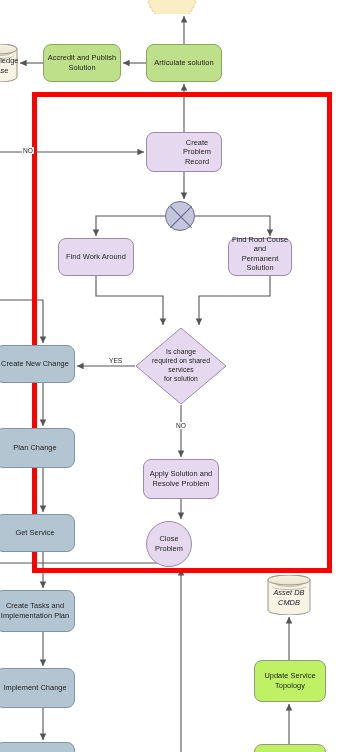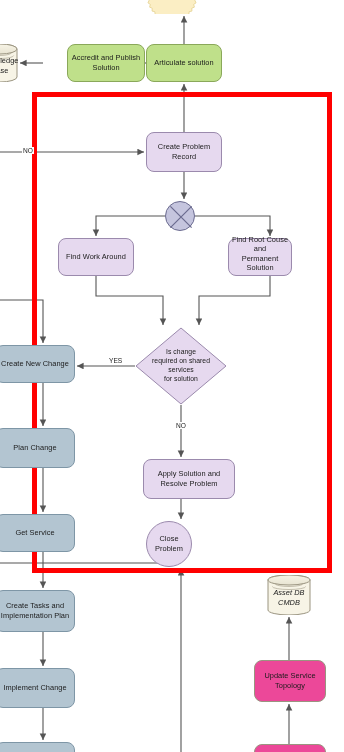--- a/index.html
+++ b/index.html
@@ -21,21 +21,21 @@
     font-size:7.4px;
     line-height:1.3;
     color:#1a1a1a;
     letter-spacing:.05px;
     white-space:pre-line;
     padding:2px;
   }
   .green{background:#bfe08a;border:1px solid #8aa85a;border-radius:8px;}
   .purple{background:#e6d9ef;border:1px solid #9b8aad;border-radius:8px;}
   .blue{background:#b3c5d1;border:1px solid #7e96a6;border-radius:8px;}
-  .cream{background:#ec4899;border:1px solid #9a9480;border-radius:8px;}
+  .cream{background:#bef264;border:1px solid #9a9480;border-radius:8px;}
   .circ{border-radius:50%;}
   .label{
     position:absolute;
     font-size:6.6px;
     color:#1a1a1a;
     background:#ffffff;
     padding:0 1px;
     font-family:"Liberation Sans", sans-serif;
   }
   #redbox{
@@ -116,40 +116,40 @@
     <div class="node" style="left: 146px; top: -22px; width: 52px; height: 36px;"><svg width="52" height="36" viewBox="0 0 52 36" style="position: absolute; left: 0px; top: 0px;">
         <polygon points="26.00,-7.00 28.15,-5.15 30.59,-6.57 32.36,-4.36 35.03,-5.31 36.36,-2.81 39.16,-3.26 40.01,-0.55 42.84,-0.48 43.18,2.34 45.95,2.93 45.77,5.76 48.38,6.86 47.68,9.60 50.05,11.16 48.85,13.73 50.89,15.69 49.25,18.00 50.89,20.31 48.85,22.27 50.05,24.84 47.68,26.40 48.38,29.14 45.77,30.24 45.95,33.07 43.18,33.66 42.84,36.48 40.01,36.55 39.16,39.26 36.36,38.81 35.03,41.31 32.36,40.36 30.59,42.57 28.15,41.15 26.00,43.00 23.85,41.15 21.41,42.57 19.64,40.36 16.97,41.31 15.64,38.81 12.84,39.26 11.99,36.55 9.16,36.48 8.82,33.66 6.05,33.07 6.23,30.24 3.62,29.14 4.32,26.40 1.95,24.84 3.15,22.27 1.11,20.31 2.75,18.00 1.11,15.69 3.15,13.73 1.95,11.16 4.32,9.60 3.62,6.86 6.23,5.76 6.05,2.93 8.82,2.34 9.16,-0.48 11.99,-0.55 12.84,-3.26 15.64,-2.81 16.97,-5.31 19.64,-4.36 21.41,-6.57 23.85,-5.15" fill="#fbeec4" stroke="#e3d08f" stroke-width="0.8"></polygon>
       </svg></div>
     <div class="node" style="left: -18px; top: 44px; width: 36px; height: 38px;"><svg width="36" height="38" viewBox="0 0 36 38" style="position: absolute; left: 0px; top: 0px;">
         <path d="M1,5 a17,5 0 0 1 34,0 L35,33 a17,5 0 0 1 -34,0 Z" fill="#f7f4e6" stroke="#9a9480" stroke-width="1"></path>
         <ellipse cx="18" cy="5" rx="17" ry="5" fill="url(#cylTop)" stroke="#9a9480" stroke-width="1"></ellipse>
         <path d="M6.4799999999999995,8.5 a11.52,3 0 0 0 23.04,0" stroke="#9a9480" stroke-width=".7" fill="none" opacity=".8"></path>
         <path d="M4.32,11.5 a13.68,3 0 0 0 27.36,0" stroke="#9a9480" stroke-width=".7" fill="none" opacity=".8"></path>
       </svg><span style="position: relative; z-index: 2; margin-top: 6px;">Knowledge
 Base</span></div>
-    <div class="node green" style="left: 43px; top: 44px; width: 78px; height: 38px; margin-left: 24px;"><span>Accredit and Publish
+    <div class="node green" style="left: 43px; top: 44px; width: 78px; height: 38px;"><span>Accredit and Publish
 Solution</span></div>
     <div class="node green" style="left: 146px; top: 44px; width: 76px; height: 38px; text-align: center;"><span>Articulate solution</span></div>
-    <div class="node purple" style="left: 146px; top: 132px; width: 76px; height: 40px;"><span>Create Problem
+    <div class="node purple" style="left: 146px; top: 132px; width: 76px; height: 40px; padding-left: 28px;"><span>Create Problem
 Record</span></div>
     <div class="node circ" style="left: 165px; top: 201px; width: 30px; height: 30px; background: rgb(197, 197, 222); border: 1.2px solid rgb(107, 107, 143);"><svg width="30" height="30" viewBox="0 0 30 30" style="position: absolute; left: 0px; top: 0px;">
         <path d="M4.395000000000001,4.395000000000001 L25.604999999999997,25.604999999999997 M25.604999999999997,4.395000000000001 L4.395000000000001,25.604999999999997" stroke="#6b6b8f" stroke-width="1.2" fill="none"></path>
       </svg></div>
     <div class="node purple" style="left: 58px; top: 238px; width: 76px; height: 38px; text-align: right;"><span>Find Work Around</span></div>
     <div class="node purple" style="left: 228px; top: 238px; width: 64px; height: 38px; align-items: flex-end;"><span>Find Root Couse and
 Permanent Solution</span></div>
     <div class="node" style="left: 135px; top: 327px; width: 92px; height: 78px;"><svg width="92" height="78" viewBox="0 0 92 78" style="position: absolute; left: 0px; top: 0px;">
         <path d="M46,1 L91,39 L46,77 L1,39 Z" fill="#e6d9ef" stroke="#9b8aad" stroke-width="1"></path>
       </svg><span style="position: relative; z-index: 2; font-size: 6.8px;">Is change
 required on shared
 services
 for solution</span></div>
     <div class="node blue" style="left: -5px; top: 345px; width: 80px; height: 38px;"><span>Create New Change</span></div>
     <div class="node blue" style="left: -5px; top: 428px; width: 80px; height: 40px;"><span>Plan Change</span></div>
-    <div class="node purple" style="left: 143px; top: 459px; width: 92px; height: 40px;"><span>Apply Solution and
+    <div class="node purple" style="left: 143px; top: 459px; width: 76px; height: 40px;"><span>Apply Solution and
 Resolve Problem</span></div>
     <div class="node blue" style="left: -5px; top: 514px; width: 80px; height: 38px;"><span>Get Service</span></div>
     <div class="node purple circ" style="left: 146px; top: 521px; width: 46px; height: 46px;"><span>Close
 Problem</span></div>
     <div class="node" style="left: 267px; top: 575px; width: 44px; height: 40px; font-style: italic;"><svg width="44" height="40" viewBox="0 0 44 40" style="position: absolute; left: 0px; top: 0px;">
         <path d="M1,5 a21,5 0 0 1 42,0 L43,35 a21,5 0 0 1 -42,0 Z" fill="#f7f4e6" stroke="#9a9480" stroke-width="1"></path>
         <ellipse cx="22" cy="5" rx="21" ry="5" fill="url(#cylTop)" stroke="#9a9480" stroke-width="1"></ellipse>
         <path d="M7.92,8.5 a14.08,3 0 0 0 28.16,0" stroke="#9a9480" stroke-width=".7" fill="none" opacity=".8"></path>
         <path d="M5.279999999999999,11.5 a16.72,3 0 0 0 33.44,0" stroke="#9a9480" stroke-width=".7" fill="none" opacity=".8"></path>
       </svg><span style="position: relative; z-index: 2; margin-top: 6px;">Asset DB

